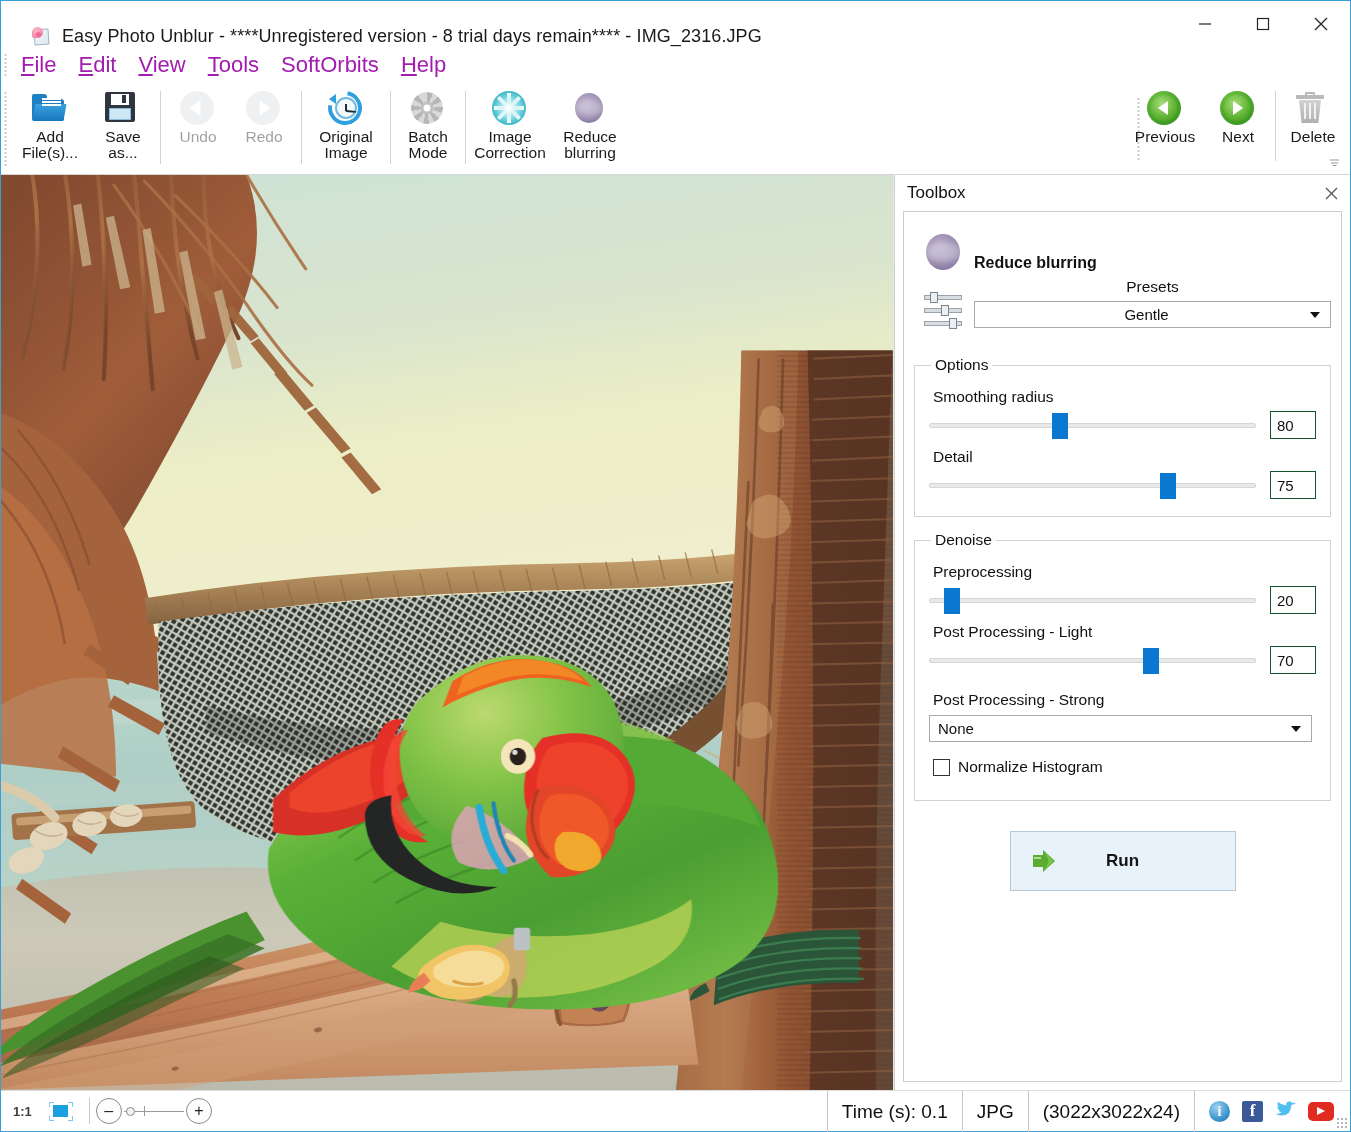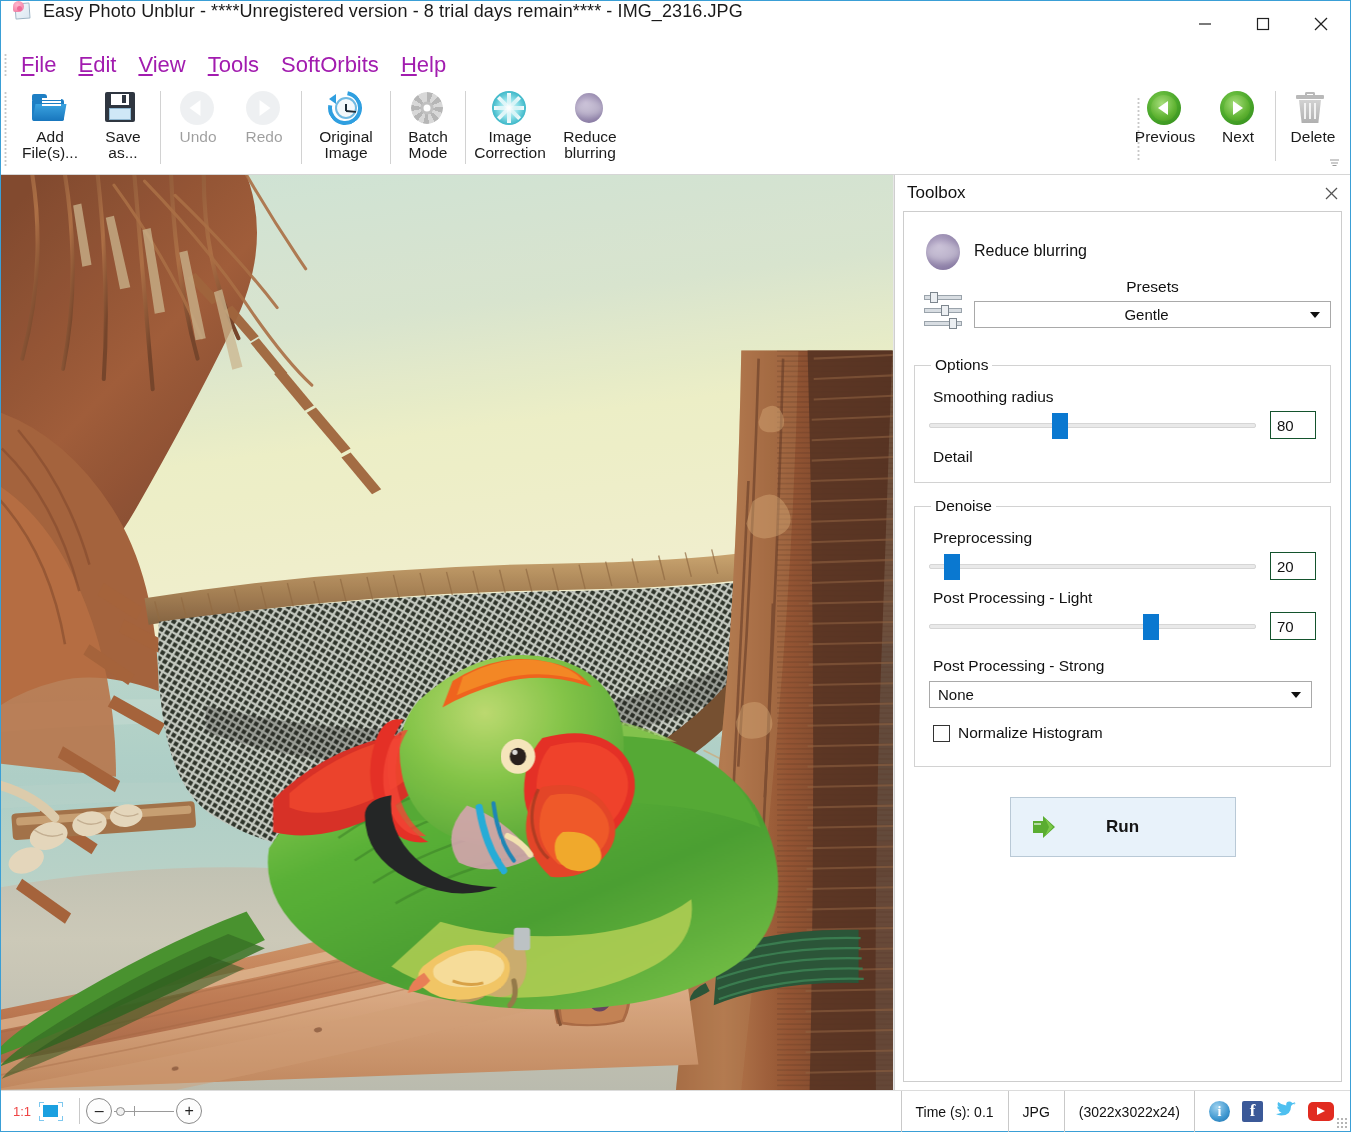--- a/index.html
+++ b/index.html
@@ -14,23 +14,23 @@
     position: relative;
     width: 1351px; height: 1132px;
     background: #ffffff;
     border: 1px solid #3a9fd6;
     display: flex; flex-direction: column;
   }
 
   
   .titlebar {
     height: 46px; min-height: 46px;
-    display: flex; align-items: flex-start;
+    display: flex; align-items: flex-end;
     background: #ffffff;
-    padding-left: 12px;
+    padding-left: 31px;
     position: relative;
   }
   .app-icon {
     width: 20px; height: 20px; margin-right: 10px;
     position: relative; flex: 0 0 auto;
   }
   .app-icon .sheet {
     position: absolute; left: 2px; top: 2px; width: 15px; height: 16px;
     background: linear-gradient(135deg,#f4f8fb 0%,#dce8f2 100%);
     border: 1px solid #9bb3c4; border-radius: 1px;
@@ -290,21 +290,21 @@
   }
 
   .tbx-inner {
     margin: 0 8px 8px 8px; flex: 1;
     border: 1px solid #cdcdcd; background: #ffffff;
     display: flex; flex-direction: column;
     padding: 14px 10px 10px 10px;
     min-height: 0;
   }
 
-  .tool-head { display: flex; align-items: center; padding: 4px 0 0 6px; }
+  .tool-head { display: flex; align-items: flex-end; padding: 4px 0 0 6px; font-weight: bold; }
   .tool-head .blobwrap { width: 46px; display: flex; justify-content: center; }
   .tool-head .name { font-size: 16px; color: #111; margin-left: 8px; }
 
   .preset-row { display: flex; align-items: flex-start; margin-top: 6px; padding-left: 6px; text-align: center; }
   .sliders-ico { width: 46px; height: 50px; position: relative; flex: 0 0 auto; margin-top: 14px; }
   .sliders-ico .row { position: absolute; left: 4px; width: 38px; height: 11px; }
   .sliders-ico .row:nth-child(1){ top: 0; }
   .sliders-ico .row:nth-child(2){ top: 13px; }
   .sliders-ico .row:nth-child(3){ top: 26px; }
   .sliders-ico .row .bar {
@@ -375,21 +375,21 @@
     flex: 1; text-align: center; font-size: 17px; font-weight: bold; color: #151515;
   }
 
   
   .statusbar {
     height: 41px; min-height: 41px; background: #ffffff;
     border-top: 1px solid #dcdcdc;
     display: flex; align-items: center; position: relative;
   }
   .sb-zoom { display: flex; align-items: center; padding-left: 12px; }
-  .sb-ratio { font-size: 13px; color: #ef4444; font-weight: normal; margin-right: 8px; }
+  .sb-ratio { font-size: 13px; color: #404040; font-weight: bold; margin-right: 17px; }
   .fit-btn {
     width: 24px; height: 19px; position: relative; margin-right: 10px;
   }
   .fit-btn .sq { position: absolute; left: 4px; top: 3px; width: 15px; height: 12px; background: #1ba0e0; }
   .fit-btn .c { position: absolute; width: 5px; height: 5px; border: 1px solid #7ec8ef; }
   .fit-btn .c.tl { left: 0; top: 0; border-right: none; border-bottom: none; }
   .fit-btn .c.tr { right: 0; top: 0; border-left: none; border-bottom: none; }
   .fit-btn .c.bl { left: 0; bottom: 0; border-right: none; border-top: none; }
   .fit-btn .c.br { right: 0; bottom: 0; border-left: none; border-top: none; }
 
@@ -405,21 +405,21 @@
   .zs-track .line { position: absolute; left: 0; right: 0; top: 13px; height: 1px; background: #9a9a9a; }
   .zs-track .tick { position: absolute; left: 20px; top: 8px; width: 1px; height: 10px; background: #9a9a9a; }
   .zs-track .knob {
     position: absolute; left: 2px; top: 9px; width: 9px; height: 9px;
     border-radius: 50%; background: #f2f2f2; border: 1px solid #8a8a8a;
   }
 
   .sb-right { position: absolute; right: 0; top: 0; height: 41px; display: flex; align-items: center; }
   .sb-cell {
     height: 41px; display: flex; align-items: center; padding: 0 14px;
-    font-size: 14px; color: #111; border-left: 1px solid #c9c9c9;
+    font-size: 19px; color: #111; border-left: 1px solid #c9c9c9;
     white-space: nowrap;
   }
   .sb-social { display: flex; align-items: center; gap: 12px; padding: 0 16px 0 14px; border-left: 1px solid #c9c9c9; height: 41px;}
 
   .si { width: 21px; height: 21px; display: block; }
   .si-info { border-radius: 50%; background: radial-gradient(circle at 38% 30%, #9fd2ef 0%, #3d96cf 60%, #1f6ea8 100%);
     position: relative; }
   .si-info:after{
     content:"i"; position:absolute; inset:0; color:#fff; font-size:14px; font-weight:bold;
     font-family:"Liberation Serif", serif; display:flex; align-items:center; justify-content:center;
@@ -1096,20 +1096,27 @@
               <div class="slider">
                 <div class="track"></div>
                 <div class="thumb" style="left:40%;"></div>
               </div>
               <div class="spin">80</div>
             </div>
           </div>
 
           <div class="ctrl">
             <div class="ctrl-label">Detail</div>
+            <div class="ctrl-row">
+              <div class="slider">
+                <div class="track"></div>
+                <div class="thumb" style="left:73%;"></div>
+              </div>
+              <div class="spin">75</div>
+            </div>
           </div>
         </fieldset>
 
         <fieldset class="group">
           <legend>Denoise</legend>
 
           <div class="ctrl">
             <div class="ctrl-label">Preprocessing</div>
             <div class="ctrl-row">
               <div class="slider">

